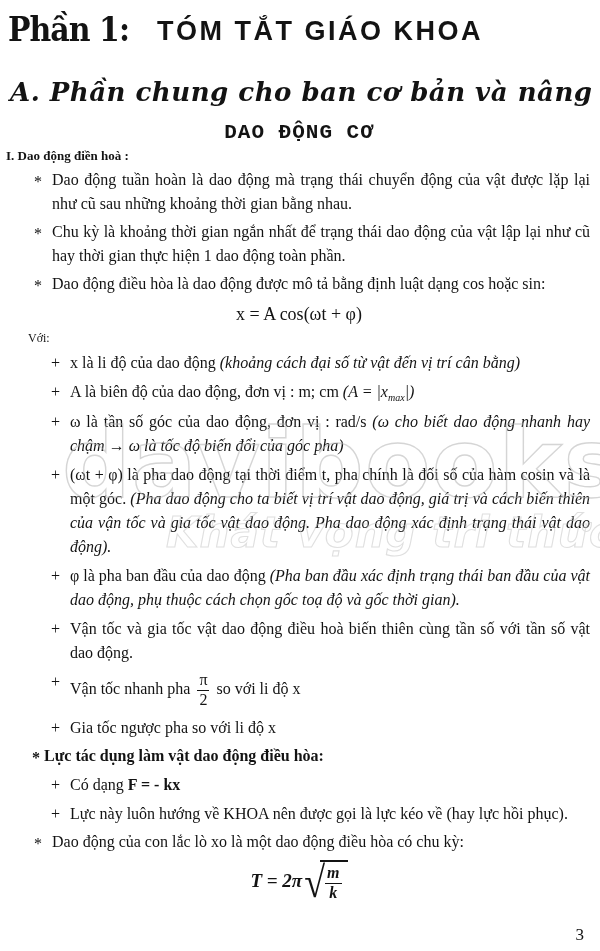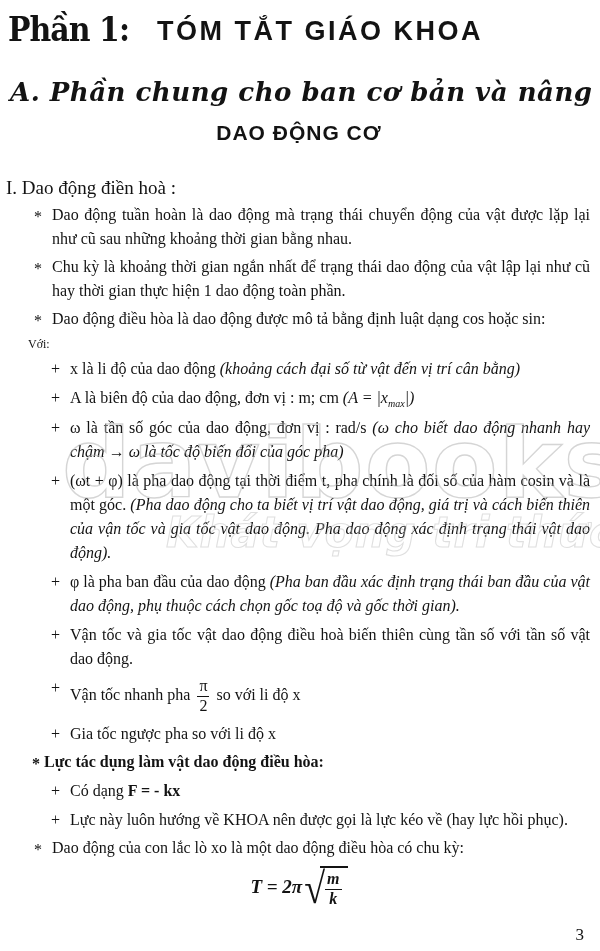--- a/index.html
+++ b/index.html
@@ -19,26 +19,26 @@
   }
   .main-title{
     font-family:"Liberation Sans",sans-serif;font-weight:bold;font-size:27px;
     letter-spacing:2.5px;margin-left:28px;white-space:nowrap;
   }
   .subtitle{
     font-family:"DejaVu Serif",serif;font-style:italic;font-weight:bold;
     font-size:26px;margin:28px 0 0 4px;white-space:nowrap;letter-spacing:.5px;
   }
   .chapter{
-    text-align:center;font-family:Liberation Sans, sans-serif;font-weight:bold;
+    text-align:center;font-family:Liberation Mono, monospace;font-weight:bold;
     font-size:21px;letter-spacing:1px;margin-top:14px;
   }
 
   
-  .section-heading{font-weight:normal;font-size:19px;margin:32px 0 2px 0;}
+  .section-heading{font-weight:bold;font-size:13px;margin:4px 0 2px 0;}
   .star-item{position:relative;padding-left:46px;padding-right:2px;margin-top:4px;
     font-size:16px;line-height:1.5;text-align:justify;}
   .star-item .marker{position:absolute;left:28px;top:2px;}
   .star-item.bold{font-weight:bold;padding-left:38px;text-align:left;}
   .star-item.bold .marker{left:26px;}
   .plus-item{position:relative;padding-left:64px;padding-right:2px;margin-top:5px;
     font-size:16px;line-height:1.5;text-align:justify;}
   .plus-item .marker{position:absolute;left:45px;top:0;}
   .it{font-style:italic;}
   .bd{font-weight:bold;}
@@ -98,20 +98,21 @@
     </div>
     <div class="star-item">
       <span class="marker">*</span>
       <span>Chu kỳ là khoảng thời gian ngắn nhất để trạng thái dao động của vật lập lại như cũ hay thời gian thực hiện 1 dao động toàn phần.</span>
     </div>
     <div class="star-item">
       <span class="marker">*</span>
       <span>Dao động điều hòa là dao động được mô tả bằng định luật dạng cos hoặc sin:</span>
     </div>
 
+    <div class="formula">x = A cos(ωt + φ)</div>
 
     <div class="with">Với:</div>
 
     <div class="plus-item">
       <span class="marker">+</span>
       <span>x là li độ của dao động </span><span class="it">(khoảng cách đại số từ vật đến vị trí cân bằng)</span>
     </div>
 
     <div class="plus-item">
       <span class="marker">+</span>

